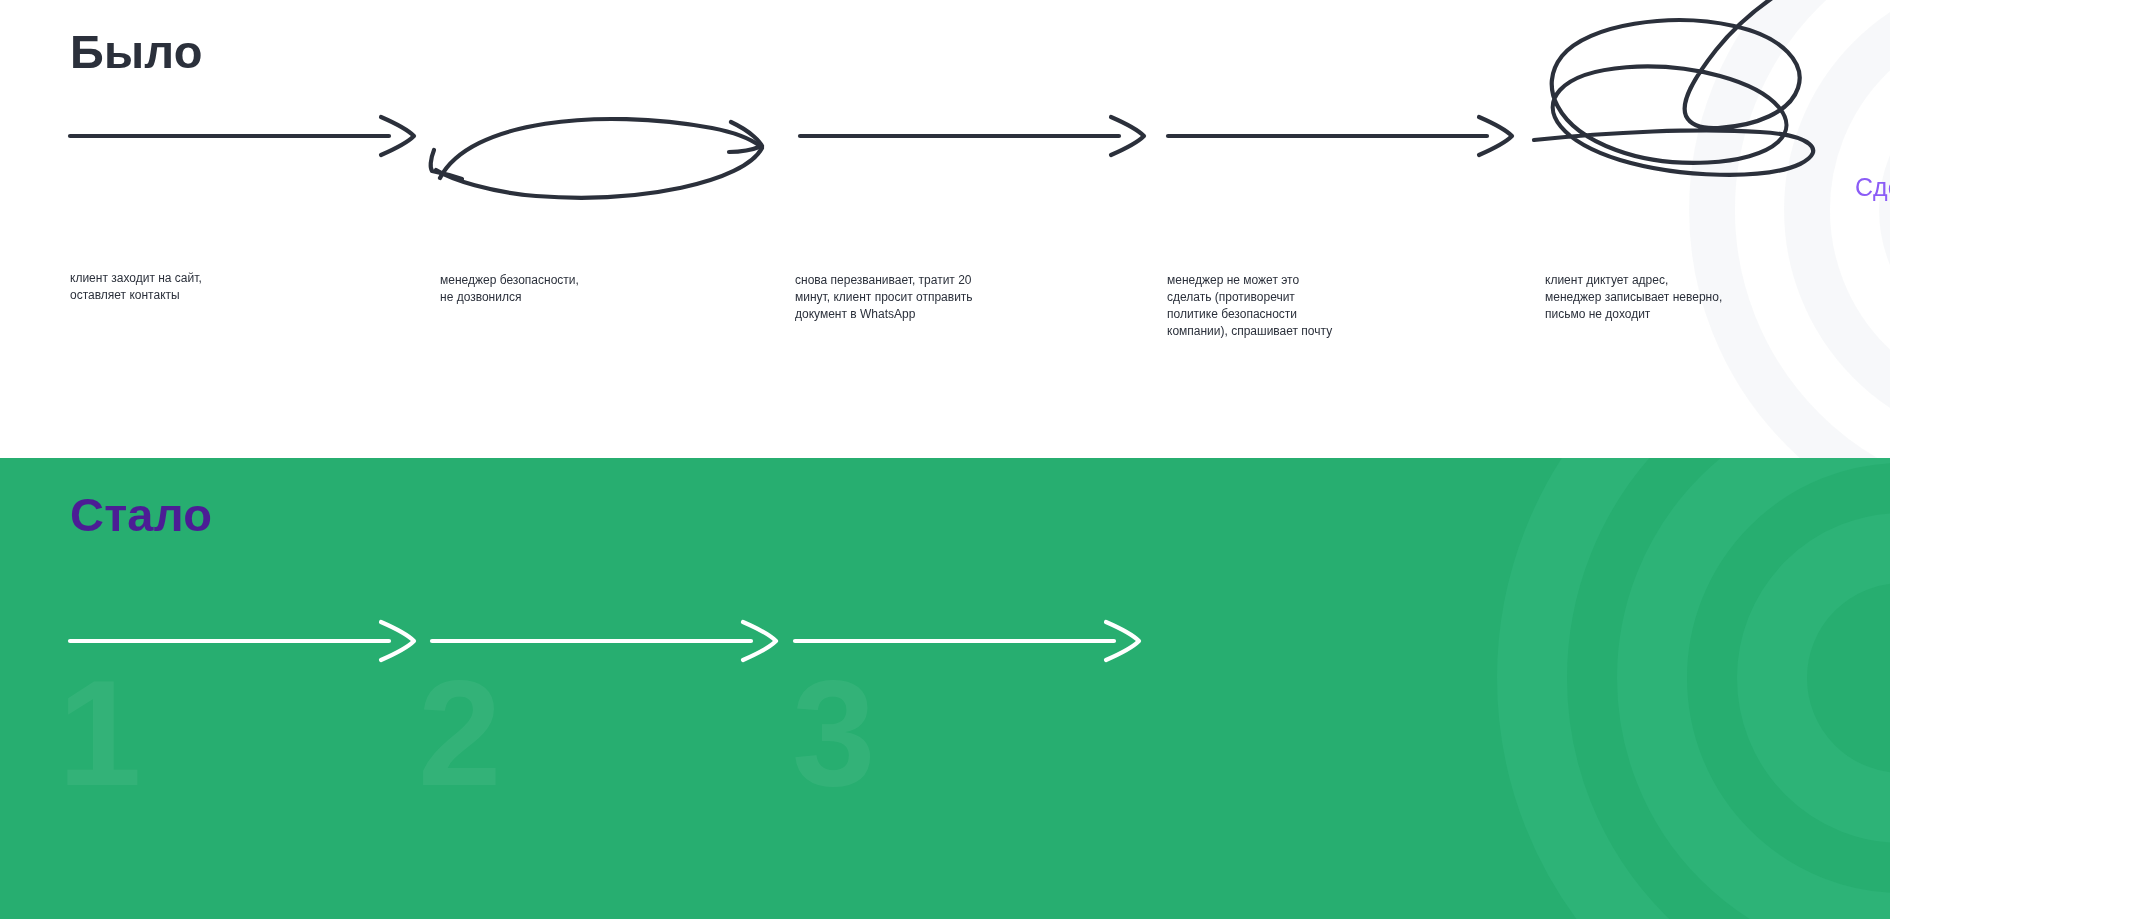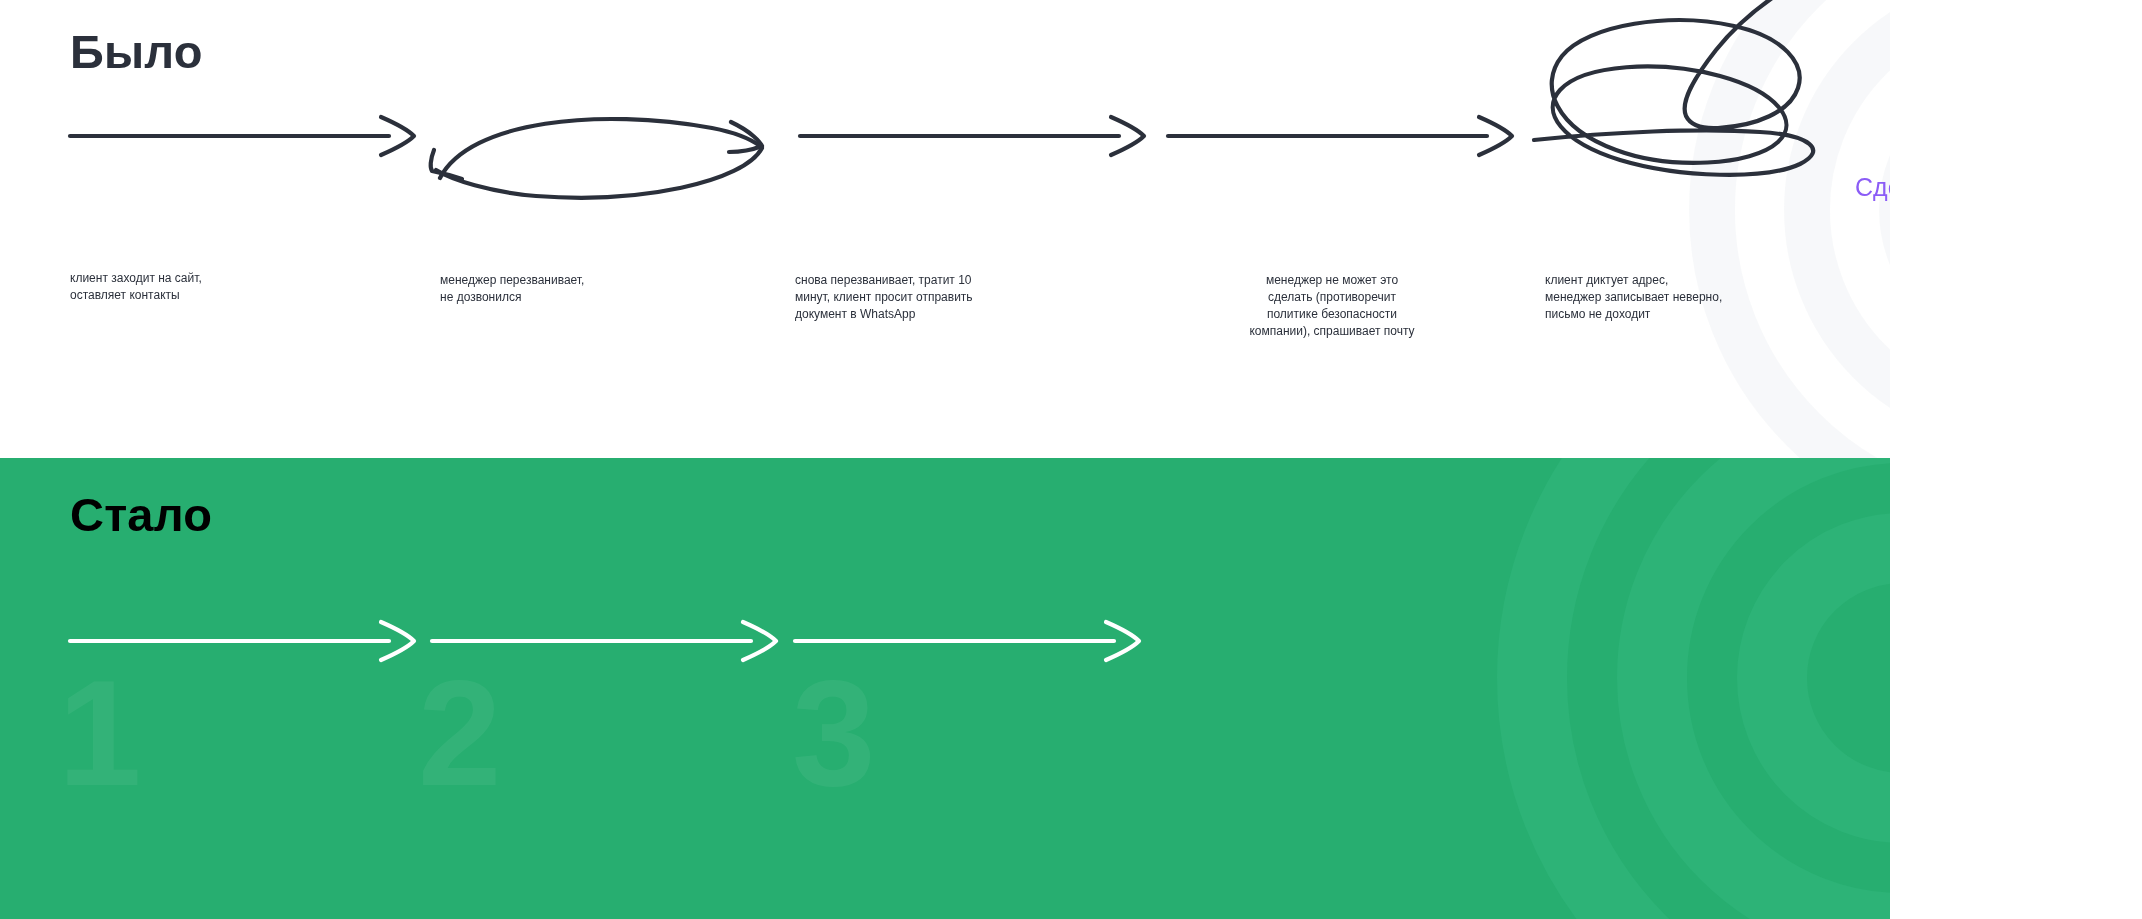--- a/index.html
+++ b/index.html
@@ -31,21 +31,21 @@
     position:absolute;left:0;top:458px;width:2142px;height:461px;
     background:#27AE70;overflow:hidden;
   }
   .band-bot .deco-rings{
     position:absolute;right:-210px;top:-230px;width:900px;height:900px;
     pointer-events:none;
   }
   .title-bot{
     position:absolute;left:70px;top:32px;
     font-size:47px;line-height:1.05;font-weight:bold;
-    color:#000000;letter-spacing:.2px;white-space:nowrap;
+    color:#4c1d95;letter-spacing:.2px;white-space:nowrap;
   }
 
   
   .flow{position:absolute;left:0;top:0;width:2142px;height:458px;overflow:visible;}
   .flow-bot{position:absolute;left:0;top:0;width:2142px;height:461px;overflow:visible;}
 
   
   .cap{
     position:absolute;
     font-size:12px;line-height:1.42;
@@ -126,26 +126,26 @@
                    C1790,112 1756,126 1718,128
                    C1700,129 1690,124 1686,116
                    C1680,102 1694,78 1716,50
                    C1736,25 1760,6 1778,-6"></path>
         </g>
       </g>
     </svg>
 
     <div class="cap" style="left:70px;  top:270px; width:250px;">клиент заходит на сайт,
 оставляет контакты</div>
-    <div class="cap" style="left:440px; top:272px; width:290px;">менеджер перезванивает,
+    <div class="cap" style="left:440px; top:272px; width:290px;">менеджер безопасности,
 не дозвонился</div>
-    <div class="cap" style="left:795px; top:272px; width:350px;">снова перезванивает, тратит 10
+    <div class="cap" style="left:795px; top:272px; width:350px;">снова перезванивает, тратит 20
 минут, клиент просит отправить
 документ в WhatsApp</div>
-    <div class="cap" style="left:1167px;top:272px; width:330px;text-align:center;">менеджер не может это
+    <div class="cap" style="left:1167px;top:272px; width:330px;">менеджер не может это
 сделать (противоречит
 политике безопасности
 компании), спрашивает почту</div>
     <div class="cap" style="left:1545px;top:272px; width:360px;">клиент диктует адрес,
 менеджер записывает неверно,
 письмо не доходит</div>
 
     <div class="endlabel-top" style="left:1855px;top:175px;">Сделка</div>
   </div>
 

